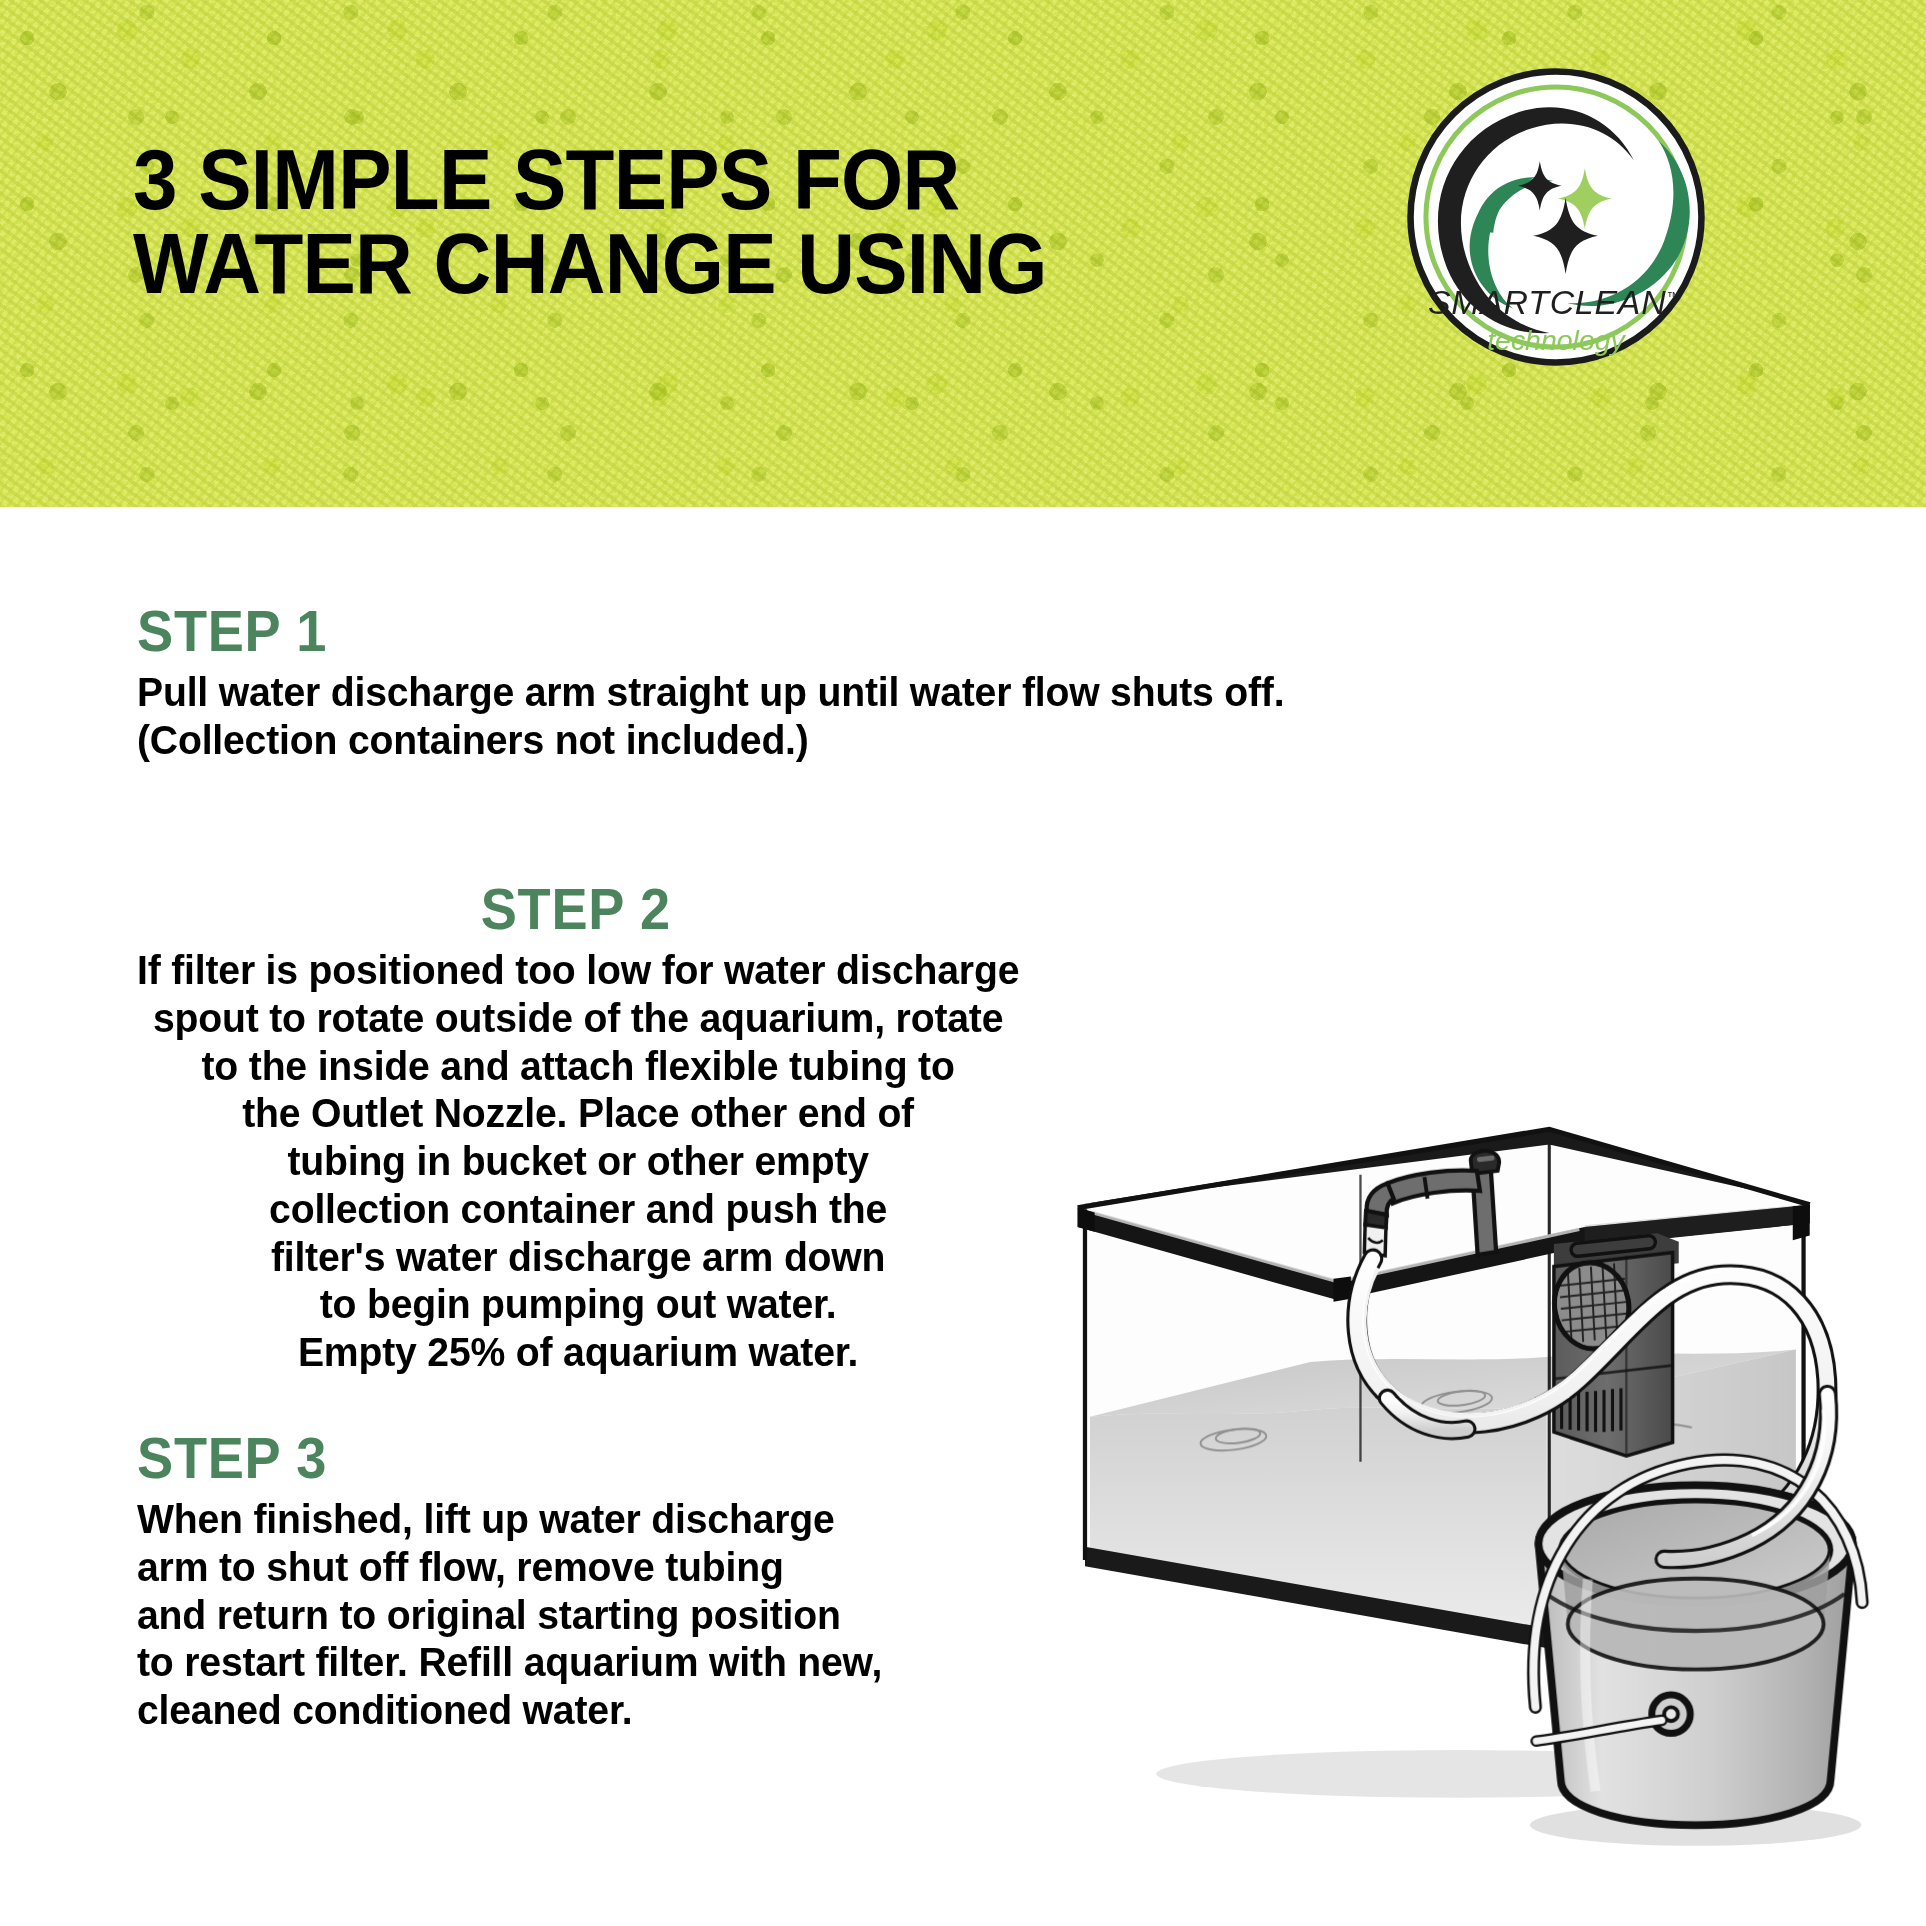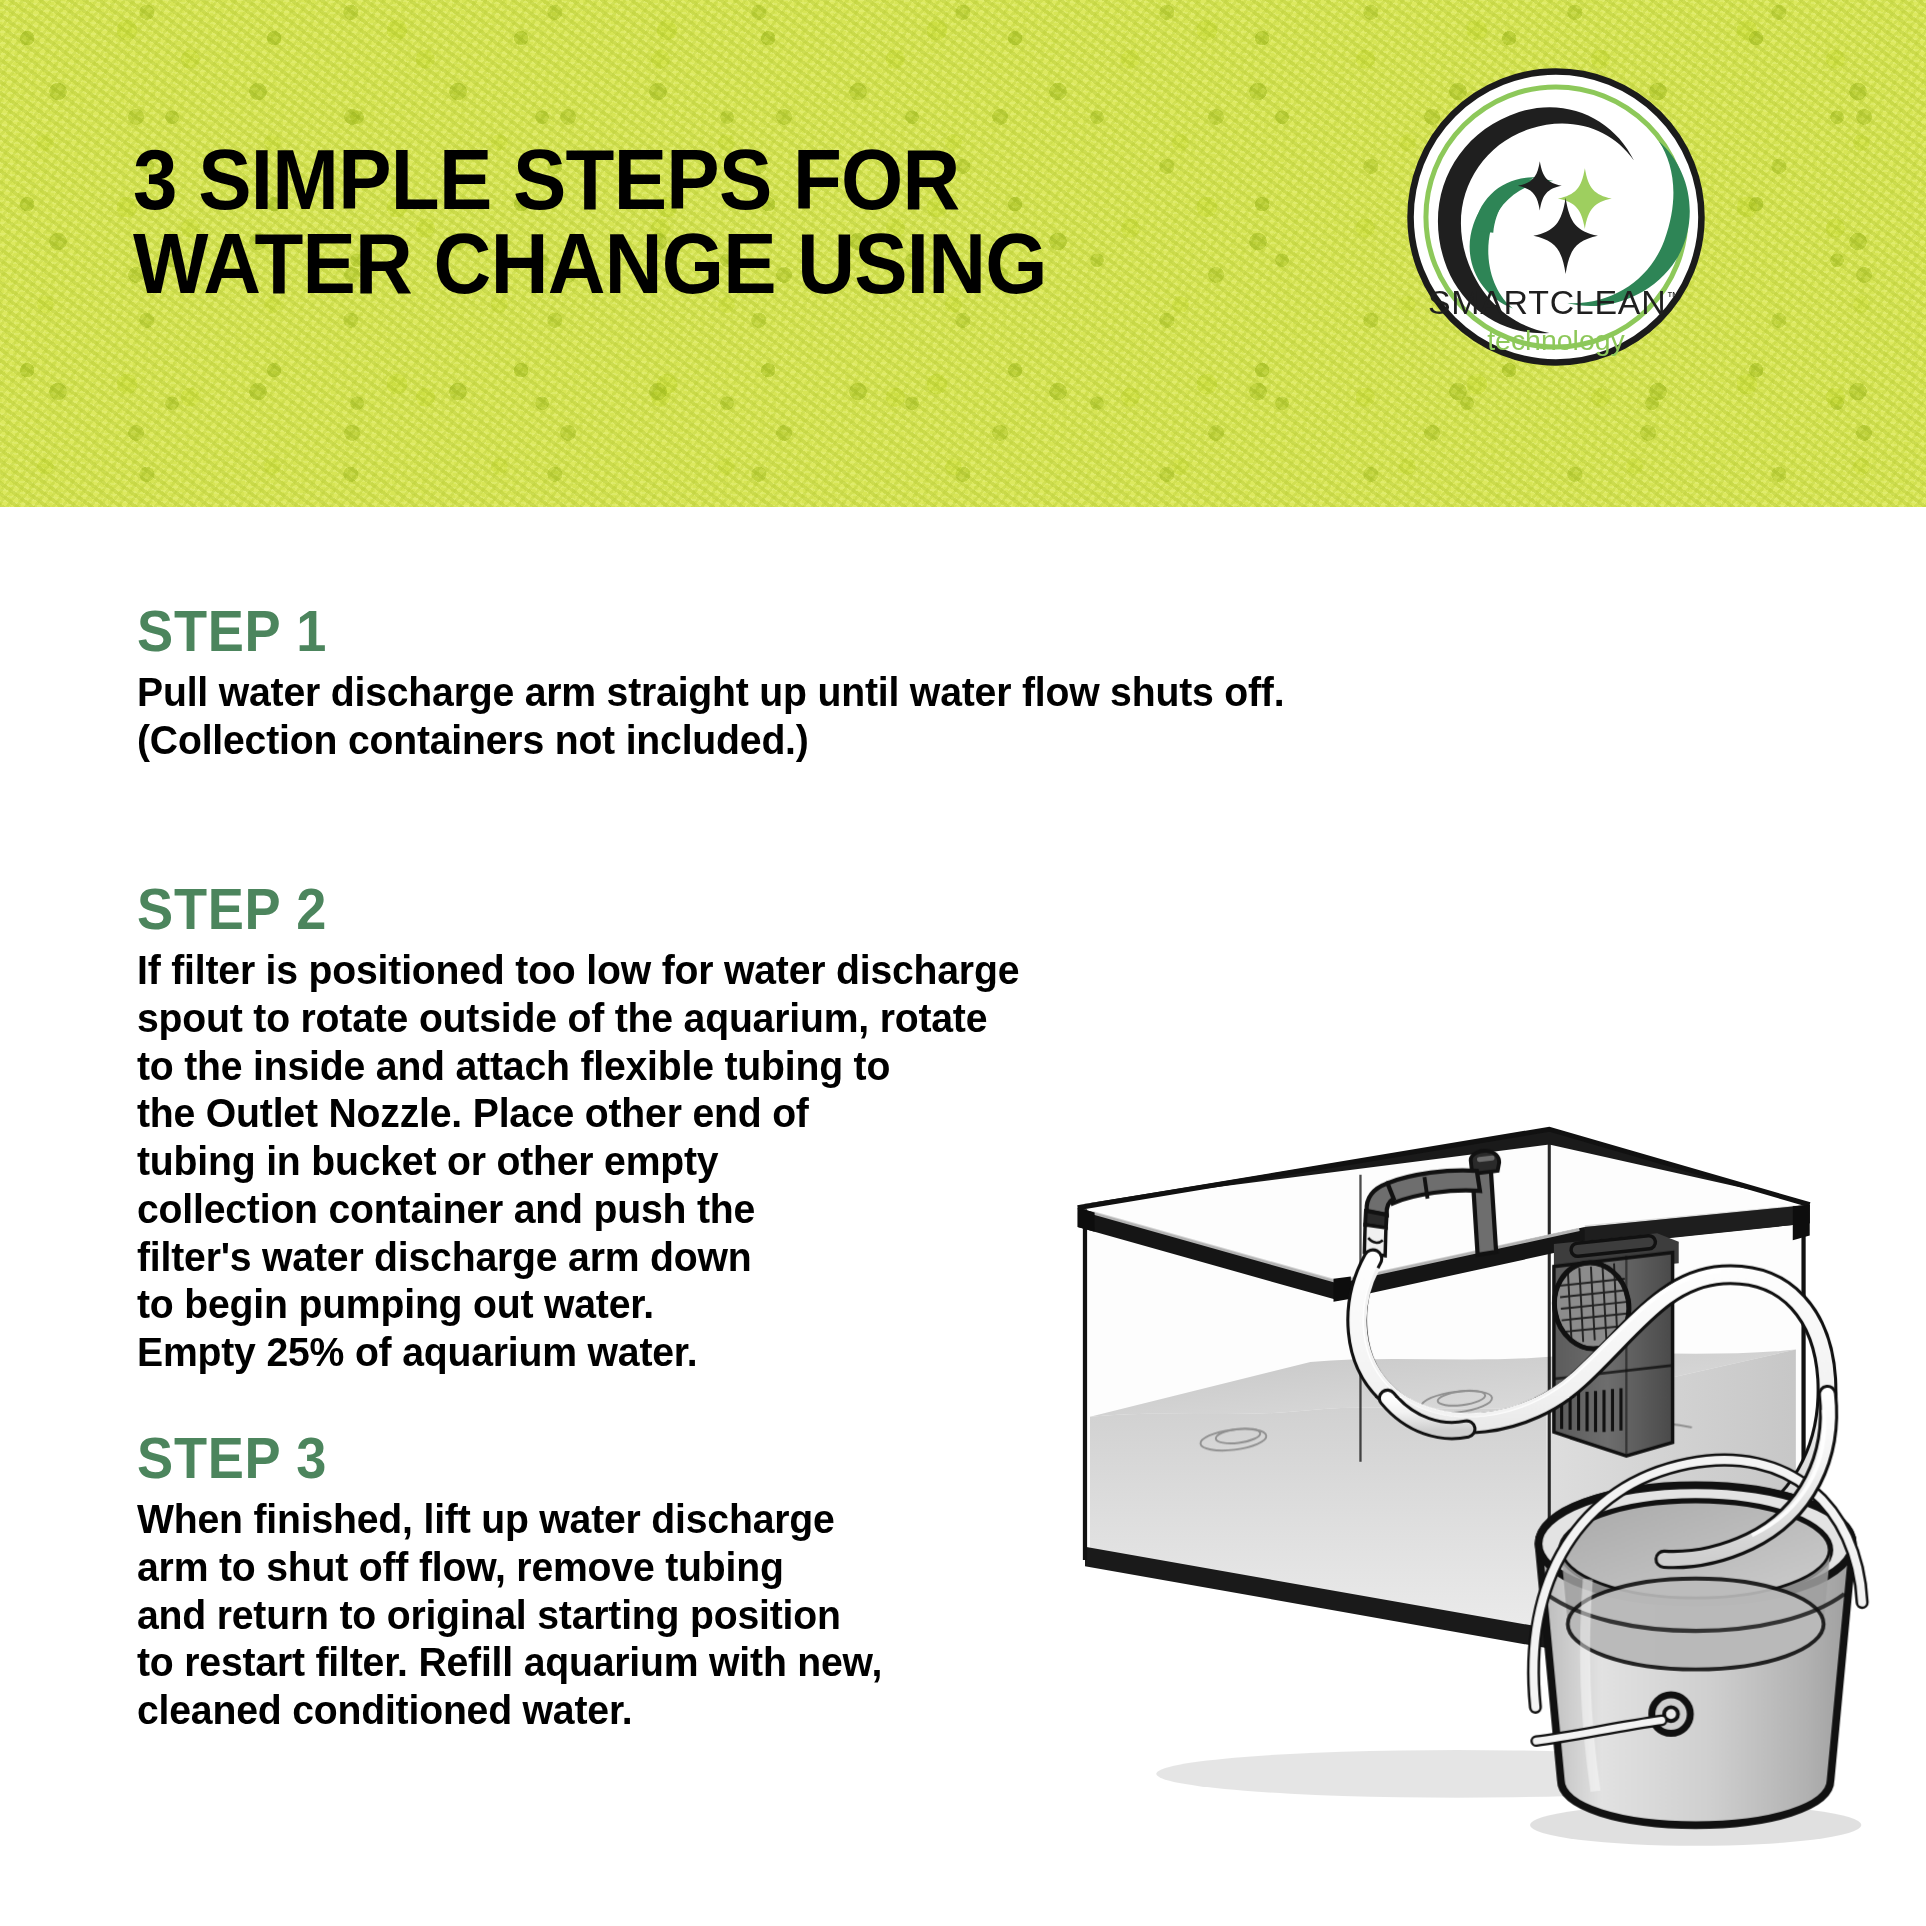--- a/index.html
+++ b/index.html
@@ -46,21 +46,21 @@
     font-size:86px;
     line-height:.98;
     letter-spacing:-0.8px;
     transform:scaleX(.93);
     transform-origin:left top;
   }
   #title-block .tline{display:block;white-space:nowrap;}
 
   
   #logo-badge{
-    position:absolute;left:1404px;top:65px;width:304px;height:304px;z-index:6;
+    position:absolute;left:1404px;top:65px;width:304px;height:304px;z-index:6;font-style:italic;
   }
   #logo-badge svg{display:block;width:100%;height:100%;}
 
   
   .step-block{position:absolute;left:137px;z-index:4;margin-top:16px;}
   .step-head{
     color:#4c855d;
     font-family:"Liberation Sans Narrow","Liberation Sans", sans-serif;
     font-weight:bold;
     font-size:57px;
@@ -77,21 +77,21 @@
     font-weight:bold;
     font-size:41px;
     line-height:1.165;
     letter-spacing:-0.2px;
     transform:scaleX(.955);
     transform-origin:left top;
   }
   .step-body .bl{display:block;white-space:nowrap;}
 
   #step-1{top:587px;}
-  #step-2{top:865px;}
+  #step-2{top:865px;text-align:center;}
   #step-3{top:1414px;}
 
   
   #illustration{
     position:absolute;left:1002px;top:1009px;width:925px;height:917px;z-index:3;
   }
   #illustration svg{display:block;width:100%;height:100%;}
 </style>
 </head>
 <body>

